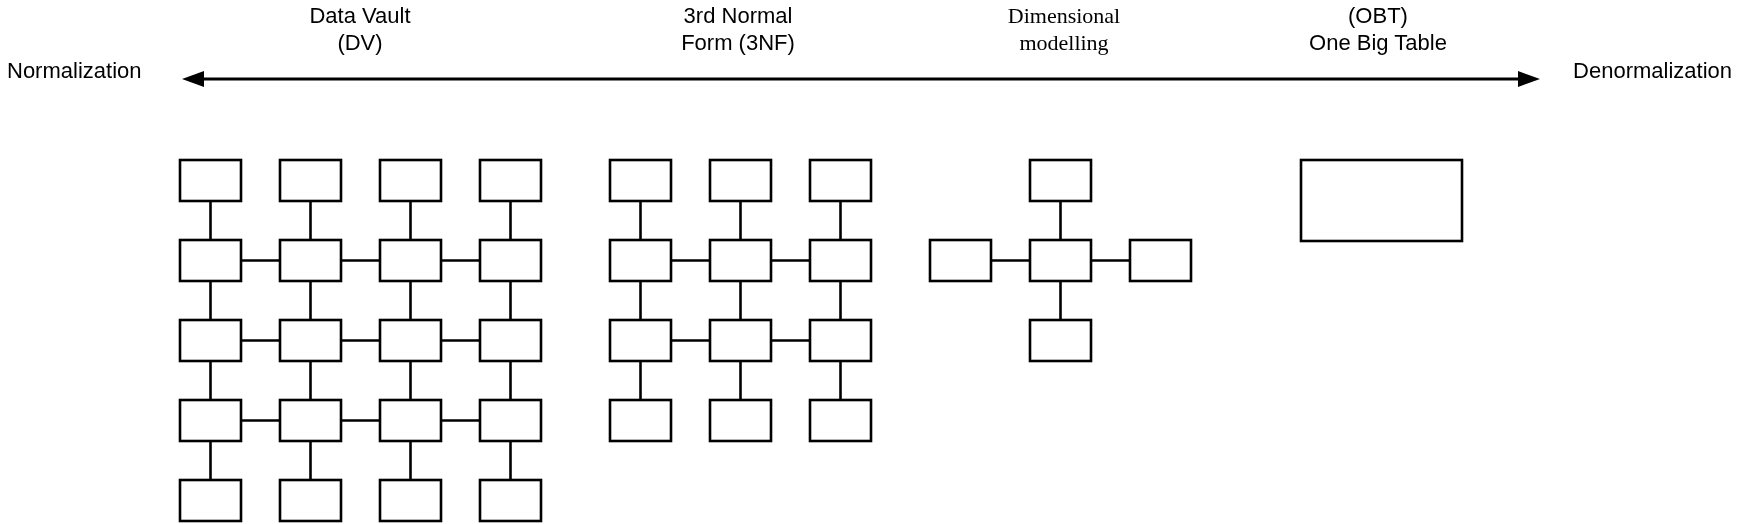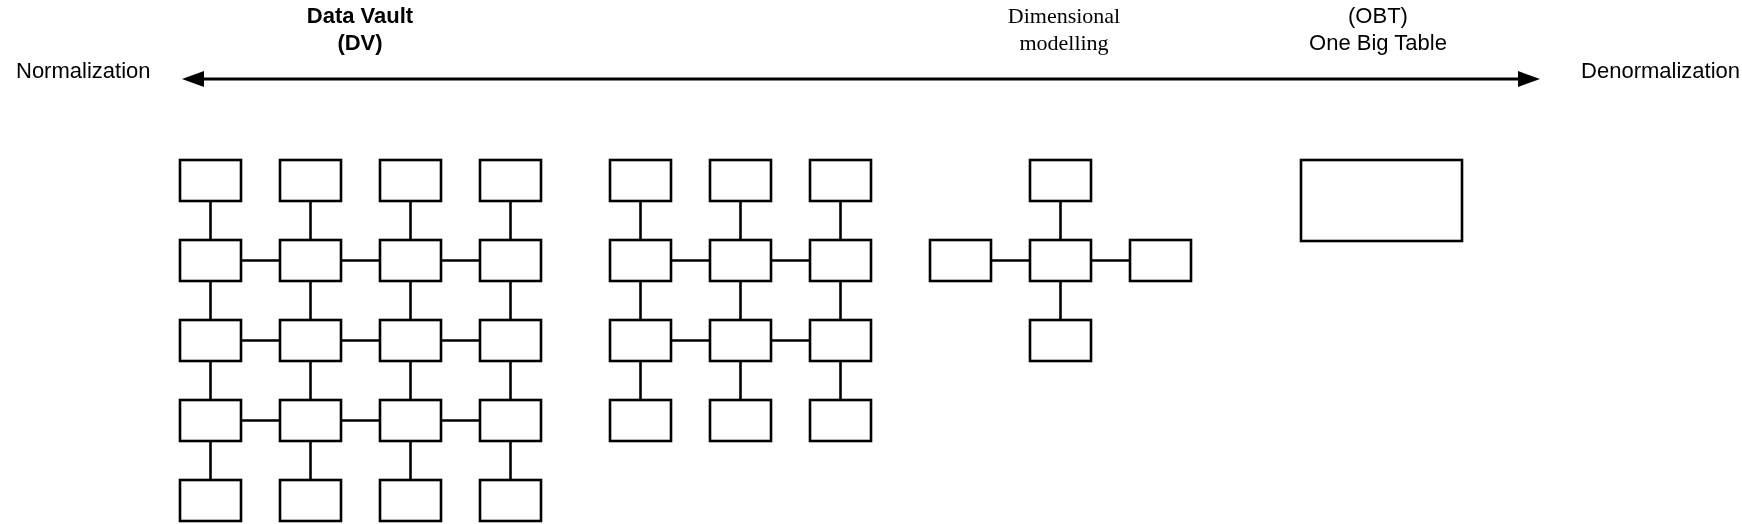--- a/index.html
+++ b/index.html
@@ -26,22 +26,22 @@
     line-height: 27px;
     white-space: nowrap;
   }
   .side-label {
     position: absolute;
     top: 58px;
     font-size: 22px;
     line-height: 26px;
     white-space: nowrap;
   }
-  .side-label.left { left: 16px; }
-  .side-label.right { right: 2px; }
+  .side-label.left { left: 7px; }
+  .side-label.right { right: 10px; }
 </style>
 </head>
 <body>
 
 <div class="canvas">
 
   <svg id="diagram-svg" viewBox="0 0 1742 524" xmlns="http://www.w3.org/2000/svg">
       <line x1="210.5" y1="201" x2="210.5" y2="240" stroke="#000000" stroke-width="2.6"></line>
       <line x1="210.5" y1="281" x2="210.5" y2="320" stroke="#000000" stroke-width="2.6"></line>
       <line x1="210.5" y1="361" x2="210.5" y2="400" stroke="#000000" stroke-width="2.6"></line>
@@ -123,23 +123,27 @@
       <rect x="1030" y="320" width="61" height="41" fill="#ffffff" stroke="#000000" stroke-width="2.6"></rect>
       <rect x="1301" y="160" width="161" height="81" fill="#ffffff" stroke="#000000" stroke-width="2.6"></rect>
       <line x1="200" y1="79" x2="1522" y2="79" stroke="#000000" stroke-width="3"></line>
       <polygon points="182,79 204,71 204,87" fill="#000000"></polygon>
       <polygon points="1540,79 1518,71 1518,87" fill="#000000"></polygon>
     </svg>
 
   <div class="side-label left">Normalization</div>
   <div class="side-label right">Denormalization</div>
 
-  <div class="top-label" style="left: 360px; font-weight: bold;">
+  <div class="top-label" style="left: 360px;">
     <div>Data Vault</div>
     <div>(DV)</div>
+  </div>
+  <div class="top-label" style="left: 738px;">
+    <div>3rd Normal</div>
+    <div>Form (3NF)</div>
   </div>
   <div class="top-label" style="left: 1064px; font-family: Liberation Serif, serif;">
     <div>Dimensional</div>
     <div>modelling</div>
   </div>
   <div class="top-label" style="left: 1378px;">
     <div>(OBT)</div>
     <div>One Big Table</div>
   </div>
 

